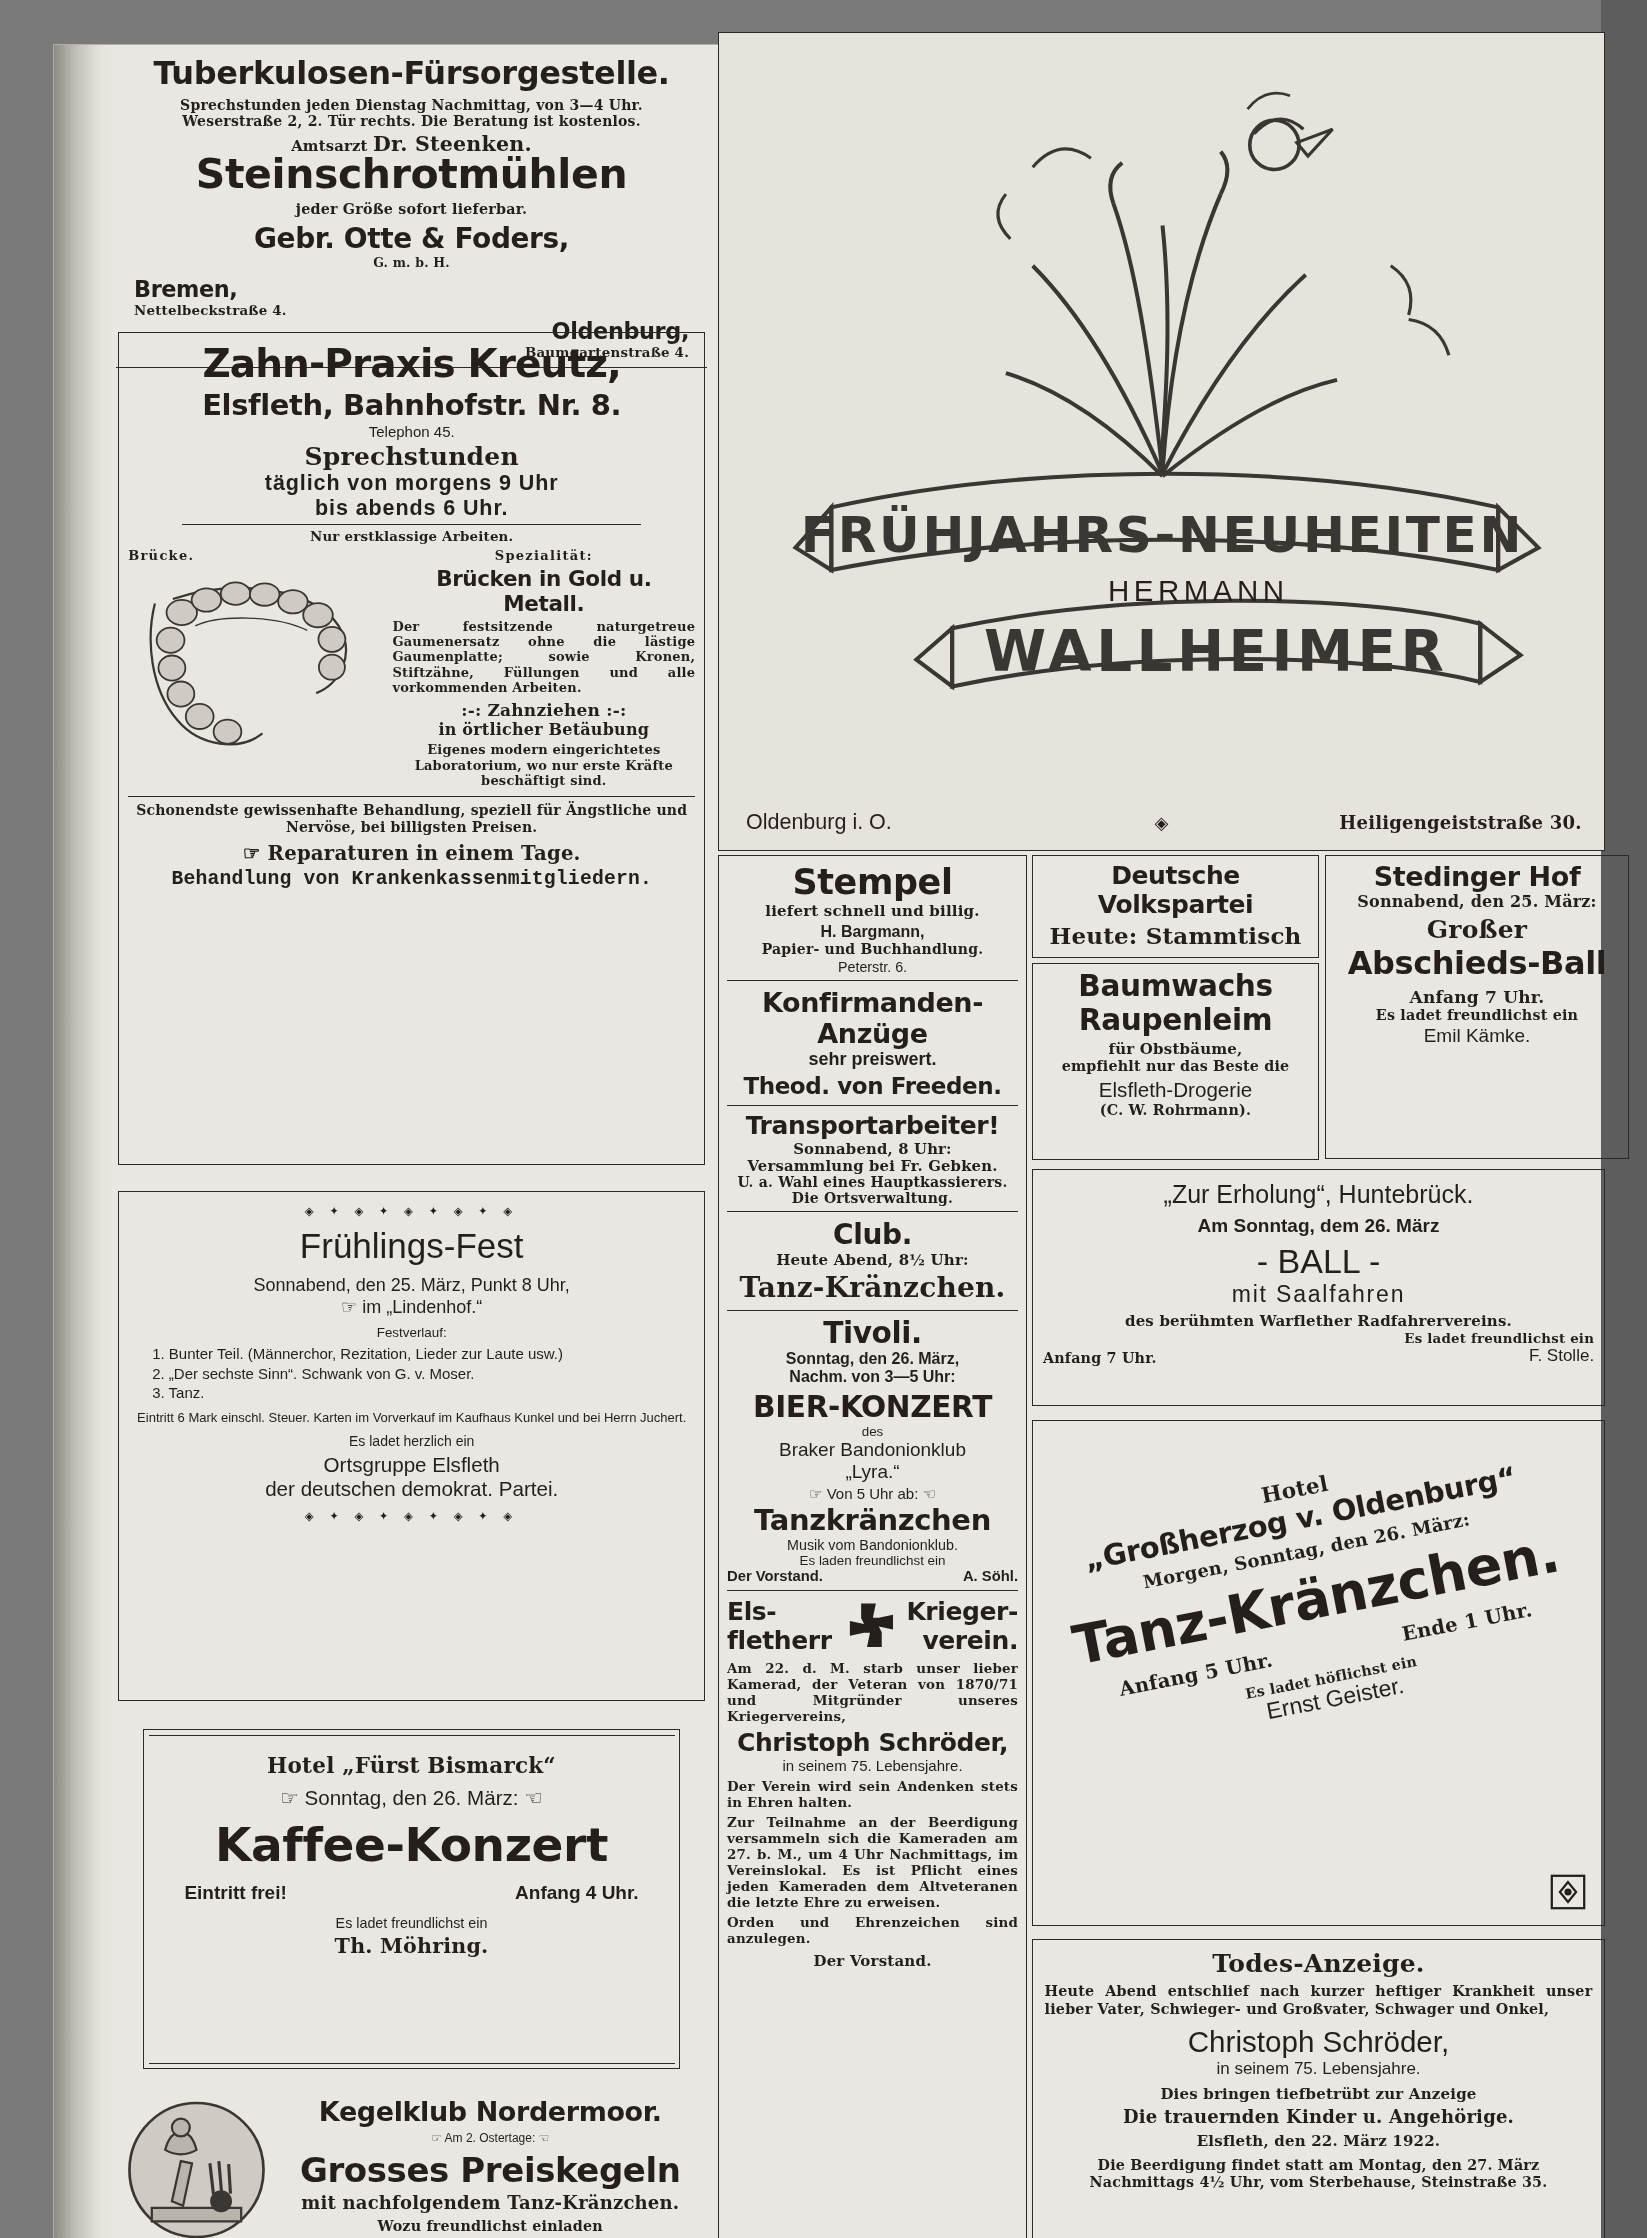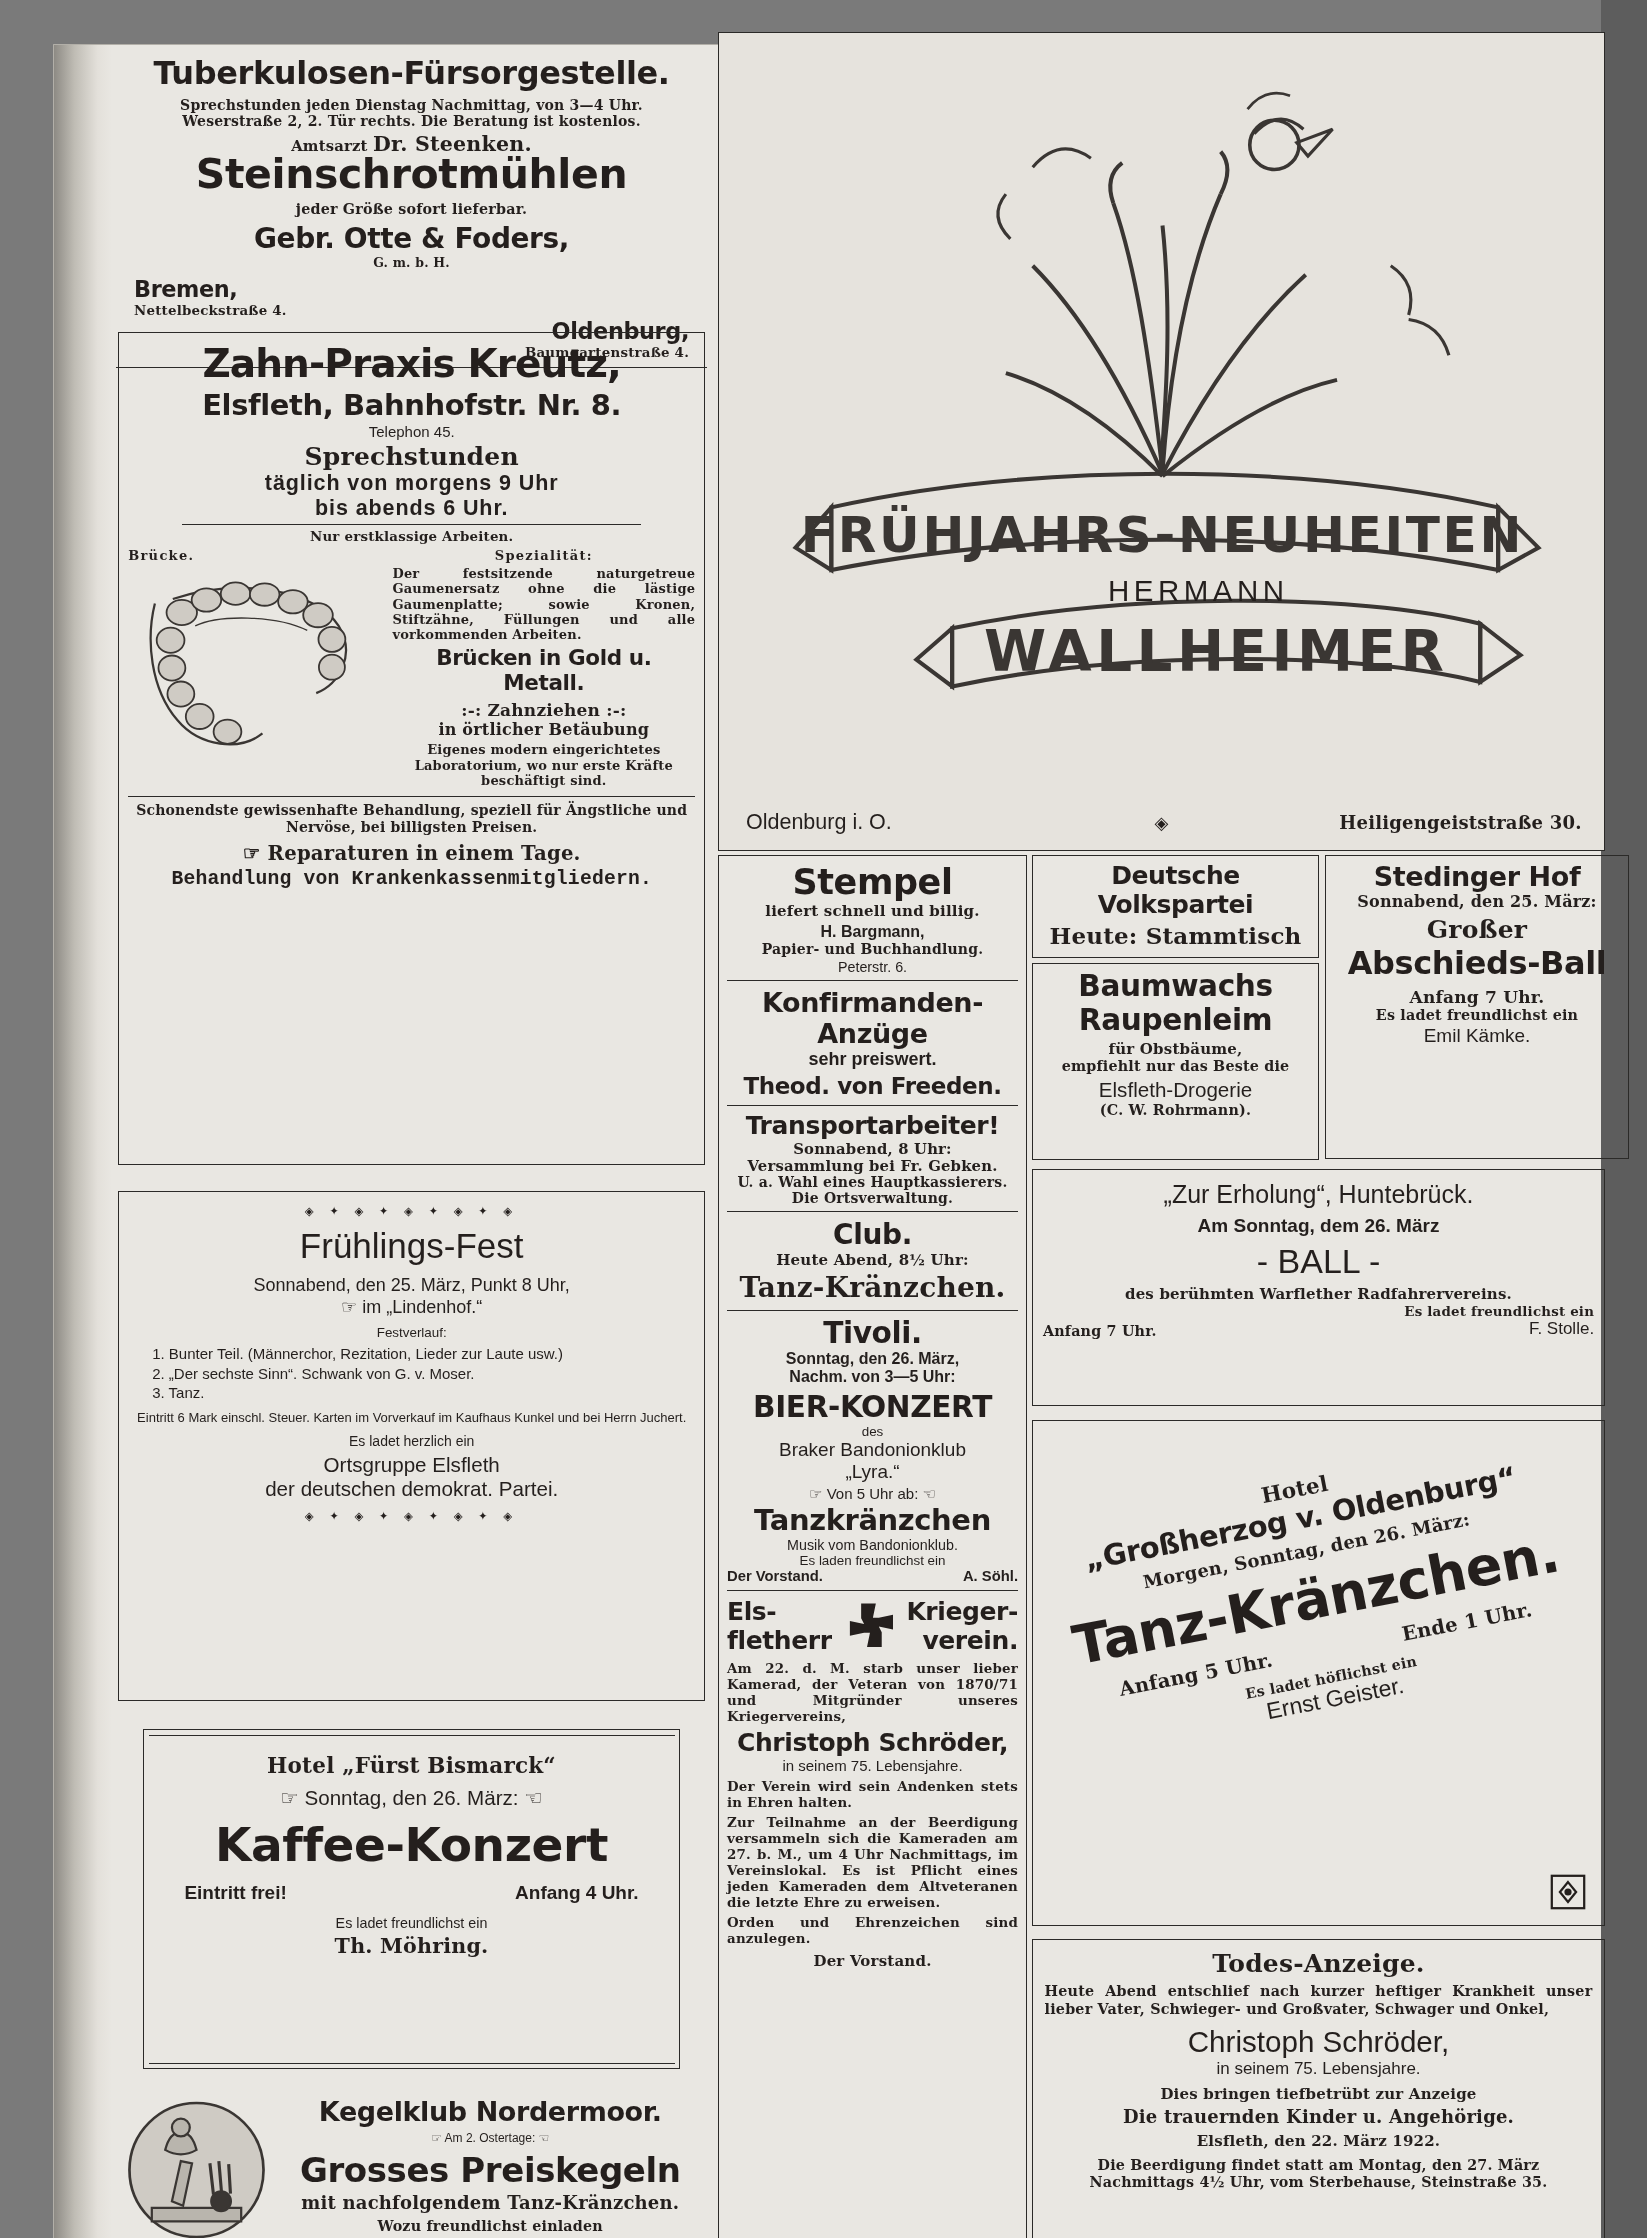--- a/index.html
+++ b/index.html
@@ -122,22 +122,22 @@
                   <ellipse cx="160" cy="322" rx="31" ry="28"></ellipse>
                   <ellipse cx="222" cy="356" rx="31" ry="27"></ellipse>
                 </g>
                 <path d="M150 120 C200 95 330 95 400 130" stroke-width="3"></path>
               </g>
             </svg>
           </div>
         </div>
         <div style="width:54%;padding-left:6.3px;">
           <div class="ctr frak" style="font-size:13px;letter-spacing:1.3px;">Spezialität:</div>
+          <div class="ctr head-blk" style="font-size:21.5px;margin-top:2.7px;">Brücken in Gold u. Metall.</div>
           <div class="ctr frak justify" style="font-size:13px;line-height:1.18;margin-top:2.7px;">Der festsitzende naturgetreue Gaumenersatz ohne die lästige Gaumenplatte; sowie Kronen, Stiftzähne, Füllungen und alle vorkommenden Arbeiten.</div>
-          <div class="ctr head-blk" style="font-size:21.5px;margin-top:2.7px;">Brücken in Gold u. Metall.</div>
           <div class="ctr frak b" style="font-size:17px;margin-top:4.5px;">:-: Zahnziehen :-:</div>
           <div class="ctr frak b" style="font-size:16px;">in örtlicher Betäubung</div>
           <div class="ctr frak" style="font-size:13px;line-height:1.18;margin-top:3.6px;">Eigenes modern eingerichtetes Laboratorium, wo nur erste Kräfte beschäftigt sind.</div>
         </div>
       </div>
       <div class="ctr frak" style="font-size:14px;line-height:1.2;margin-top:7.2px;border-top:1.3px solid #2b2a28;padding-top:5.4px;">Schonendste gewissenhafte Behandlung, speziell für Ängstliche und Nervöse, bei billigsten Preisen.</div>
       <div class="ctr frak b" style="font-size:19.7px;margin-top:6.3px;">
         <span>☞ </span><span>Reparaturen in einem Tage.</span>
       </div>
       <div class="ctr frak b" style="font-size:19.7px;margin-top:3.6px;font-family:Liberation Mono, monospace;">Behandlung von Krankenkassenmitgliedern.</div>
@@ -345,20 +345,21 @@
       <div class="ctr head-blk" style="font-size:32px;white-space:nowrap;">Abschieds-Ball</div>
       <div class="ctr frak b" style="font-size:17px;margin-top:4.5px;">Anfang 7 Uhr.</div>
       <div class="ctr frak" style="font-size:14.3px;">Es ladet freundlichst ein</div>
       <div class="ctr fs" style="font-size:19px;margin-top:2.7px;">Emil Kämke.</div>
     </div>
 
     <div class="blk bord" style="left:916px;top:1115px;width:573px;height:237px;padding:9.9px;">
       <div class="ctr fs" style="font-size:25px;">„Zur Erholung“, Huntebrück.</div>
       <div class="ctr fs b" style="font-size:19px;margin-top:6.3px;">Am Sonntag, dem 26. März</div>
       <div class="ctr fs" style="font-size:34px;margin-top:4.5px;">- BALL -</div>
+      <div class="ctr fs" style="font-size:23px;letter-spacing:1.8px;">mit Saalfahren</div>
       <div class="ctr frak" style="font-size:15px;margin-top:4.5px;">des berühmten Warflether Radfahrervereins.</div>
       <div style="text-align:right;" class="frak">
         <span style="font-size:13.4px;">Es ladet freundlichst ein</span>
       </div>
       <div style="display:flex;justify-content:space-between;align-items:flex-end;">
         <div class="frak" style="font-size:14.3px;">Anfang 7 Uhr.</div>
         <div class="fs" style="font-size:17px;">F. Stolle.</div>
       </div>
     </div>
 

